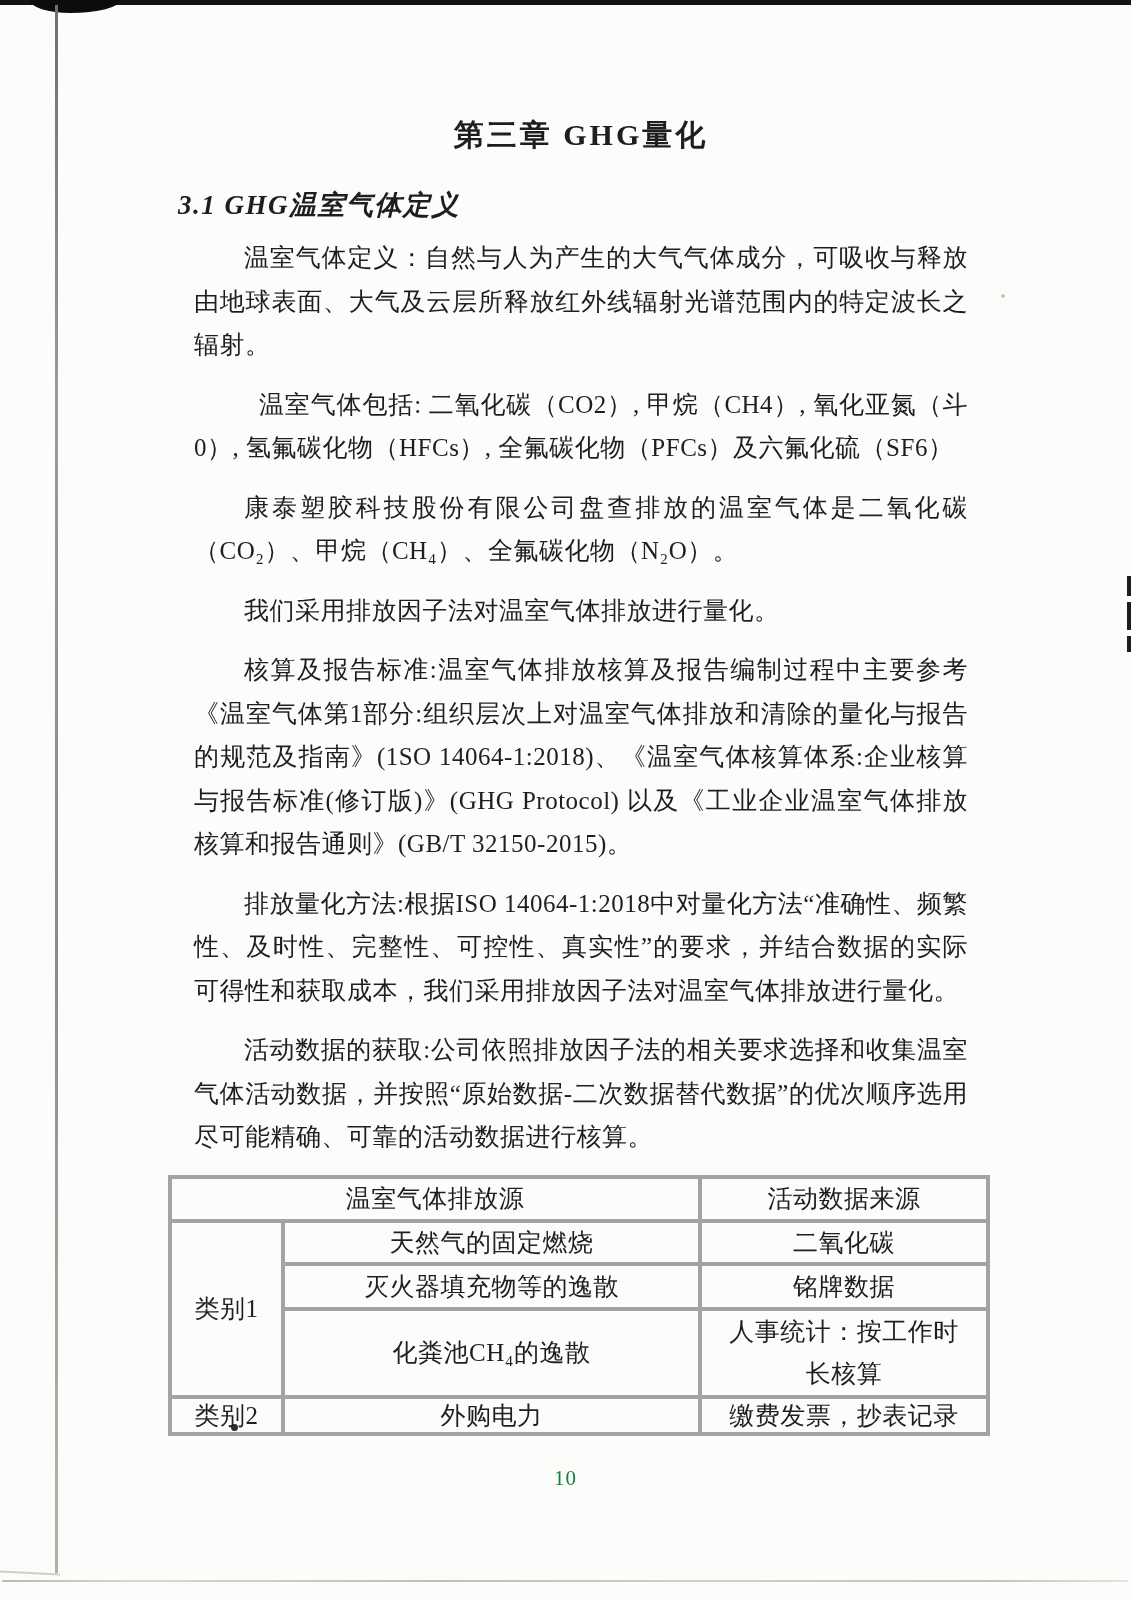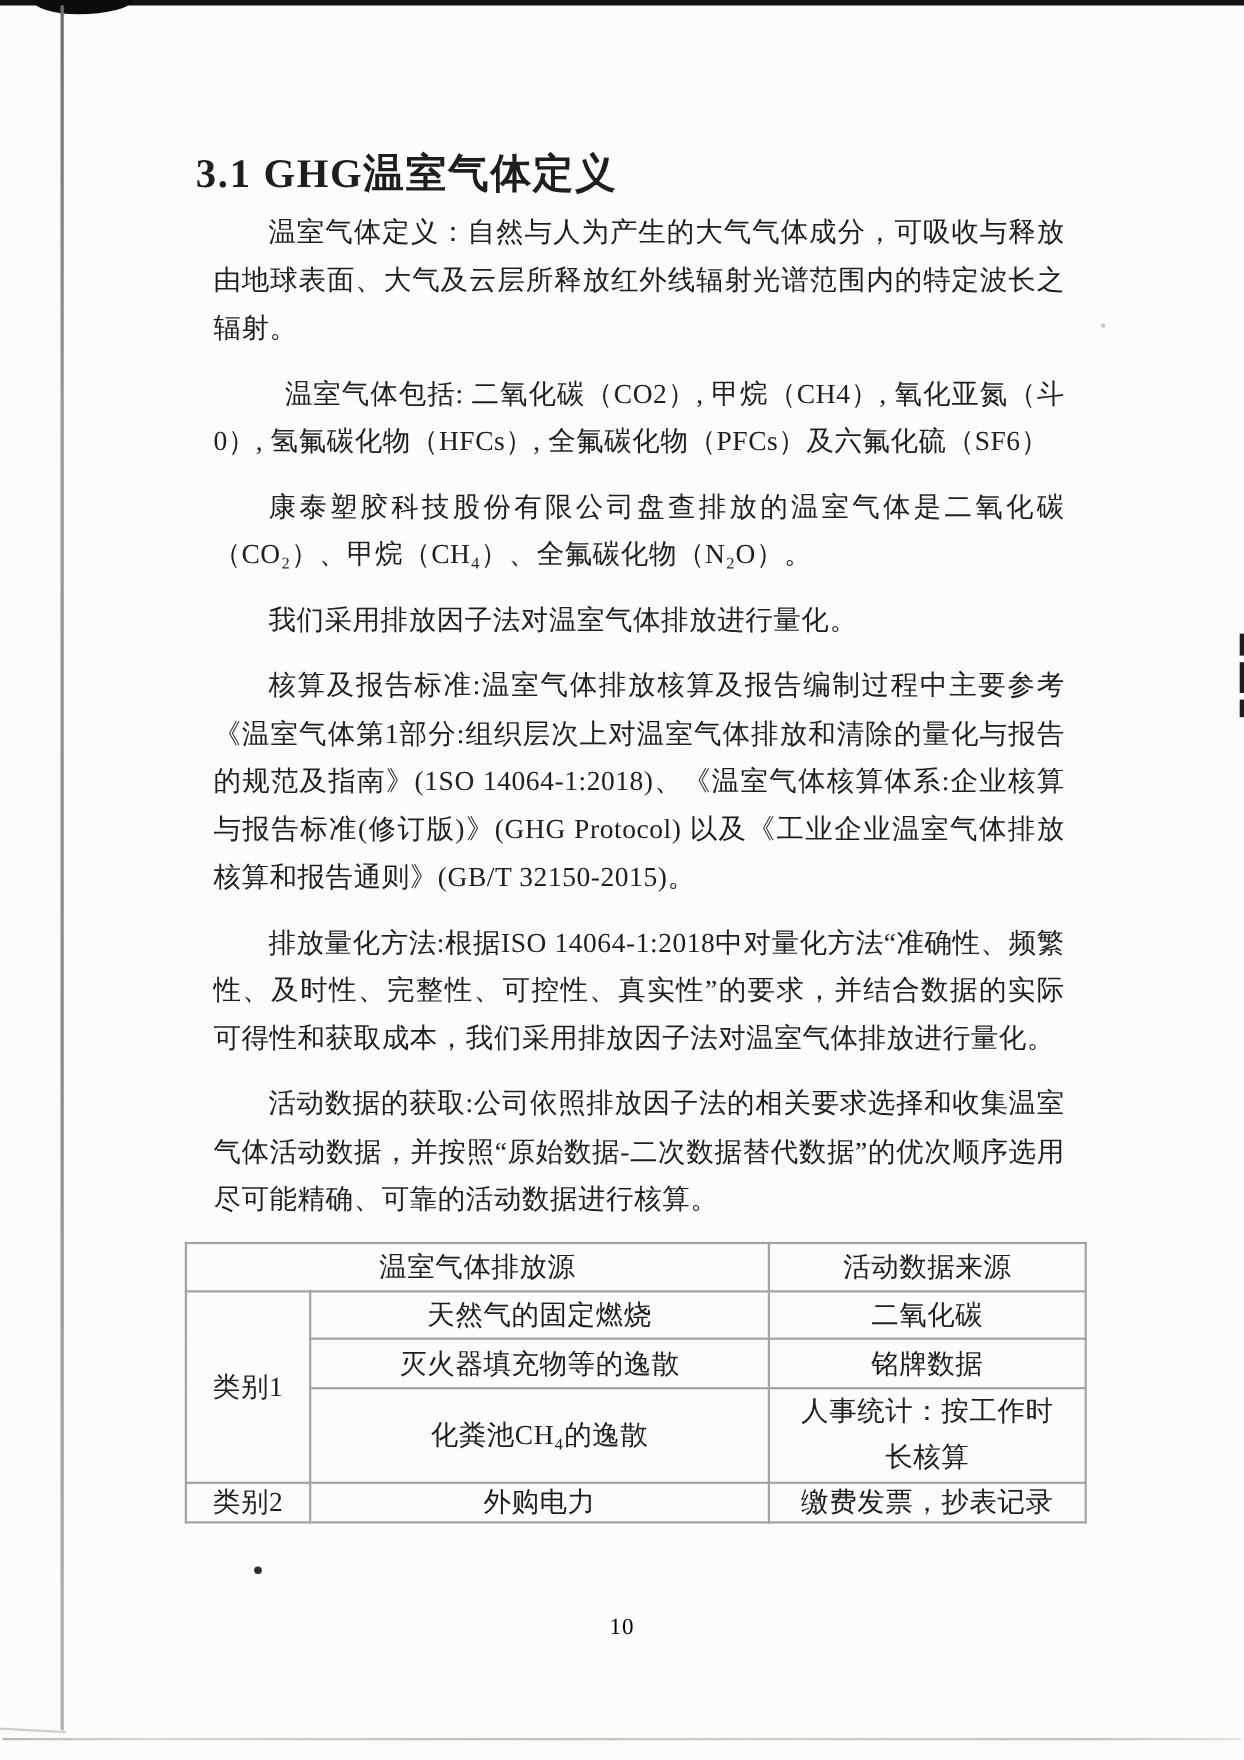--- a/index.html
+++ b/index.html
@@ -30,69 +30,70 @@
   .artifact-speck { position:absolute; left:1001px; top:294px; width:4px; height:4px; border-radius:50%; background:#c7c7c1; }
 
   
   .content { position:absolute; left:178px; top:112px; width:806px; }
 
   .chapter-title {
     text-align:center; font-size:30px; font-weight:700;
     letter-spacing:3px; height:46px; line-height:46px;
   }
   .sec-heading {
-    font-size:37px; font-weight:700; letter-spacing:1.5px;
-    line-height:42px; margin:26px 0 0 0;
+    font-size:27px; font-weight:700; letter-spacing:1.5px;
+    line-height:42px; margin:26px 0 0 0;font-style:italic;
   }
   .para {
     font-size:25px; line-height:43.5px; letter-spacing:0.5px;
     text-align:justify; text-indent:2em; margin:16px;
   }
   .para.first      { margin-top:10px; }
   .para.indent-lg  { text-indent:2.6em; }
   .para.after-h2   { margin-top:14px; }
 
   
   .ghg-table {
     border-collapse:collapse; table-layout:fixed;
     width:818px; margin:12px 0 0 -10px;
     font-size:25px;
   }
   .ghg-table th, .ghg-table td {
-    border:2px solid #a3a3a3; text-align:center; vertical-align:middle;
+    border:4px solid #a3a3a3; text-align:center; vertical-align:middle;
     padding:0 20px; font-weight:400; letter-spacing:0.5px;
   }
   .col-cat { width:113px; } .col-src { width:417px; } .col-dat { width:288px; }
   .row-head { height:44px; } .row-1 { height:43px; } .row-2 { height:45px; }
   .row-3 { height:86px; } .row-4 { height:36px; }
   .cell-wrap { line-height:42px; }
 
   .page-number {
     position:absolute; top:1466px; left:0; width:1131px;
-    text-align:center; font-size:21px; letter-spacing:1px; color:#000000;
+    text-align:center; font-size:21px; letter-spacing:1px; color:#15803d;
   }
 </style>
 </head>
 <body>
 
 <div class="page">
 
   <div class="artifact-top-edge"></div>
   <div class="artifact-top-blob"></div>
   <div class="artifact-left-line"></div>
   <div class="artifact-right-dash dash-a"></div>
   <div class="artifact-right-dash dash-b"></div>
   <div class="artifact-right-dash dash-c"></div>
   <div class="artifact-dot"></div>
   <div class="artifact-speck"></div>
   <div class="artifact-bottom-left"></div>
   <div class="artifact-bottom-line"></div>
 
   <div class="content">
 
+    <div class="chapter-title">第三章 GHG量化</div>
 
     <h2 class="sec-heading">3.1 GHG温室气体定义</h2>
     <p class="para first">温室气体定义：自然与人为产生的大气气体成分，可吸收与释放由地球表面、大气及云层所释放红外线辐射光谱范围内的特定波长之辐射。</p>
     <p class="para indent-lg">温室气体包括: 二氧化碳（CO2）, 甲烷（CH4）, 氧化亚氮（斗0）, 氢氟碳化物（HFCs）, 全氟碳化物（PFCs）及六氟化硫（SF6）</p>
     <p class="para">康泰塑胶科技股份有限公司盘查排放的温室气体是二氧化碳（CO₂）、甲烷（CH₄）、全氟碳化物（N₂O）。</p>
     <p class="para">我们采用排放因子法对温室气体排放进行量化。</p>
 
     <p class="para after-h2">核算及报告标准:温室气体排放核算及报告编制过程中主要参考《温室气体第1部分:组织层次上对温室气体排放和清除的量化与报告的规范及指南》(1SO 14064-1:2018)、《温室气体核算体系:企业核算与报告标准(修订版)》(GHG Protocol) 以及《工业企业温室气体排放核算和报告通则》(GB/T 32150-2015)。</p>
     <p class="para">排放量化方法:根据ISO 14064-1:2018中对量化方法“准确性、频繁性、及时性、完整性、可控性、真实性”的要求，并结合数据的实际可得性和获取成本，我们采用排放因子法对温室气体排放进行量化。</p>
     <p class="para">活动数据的获取:公司依照排放因子法的相关要求选择和收集温室气体活动数据，并按照“原始数据-二次数据替代数据”的优次顺序选用尽可能精确、可靠的活动数据进行核算。</p>

